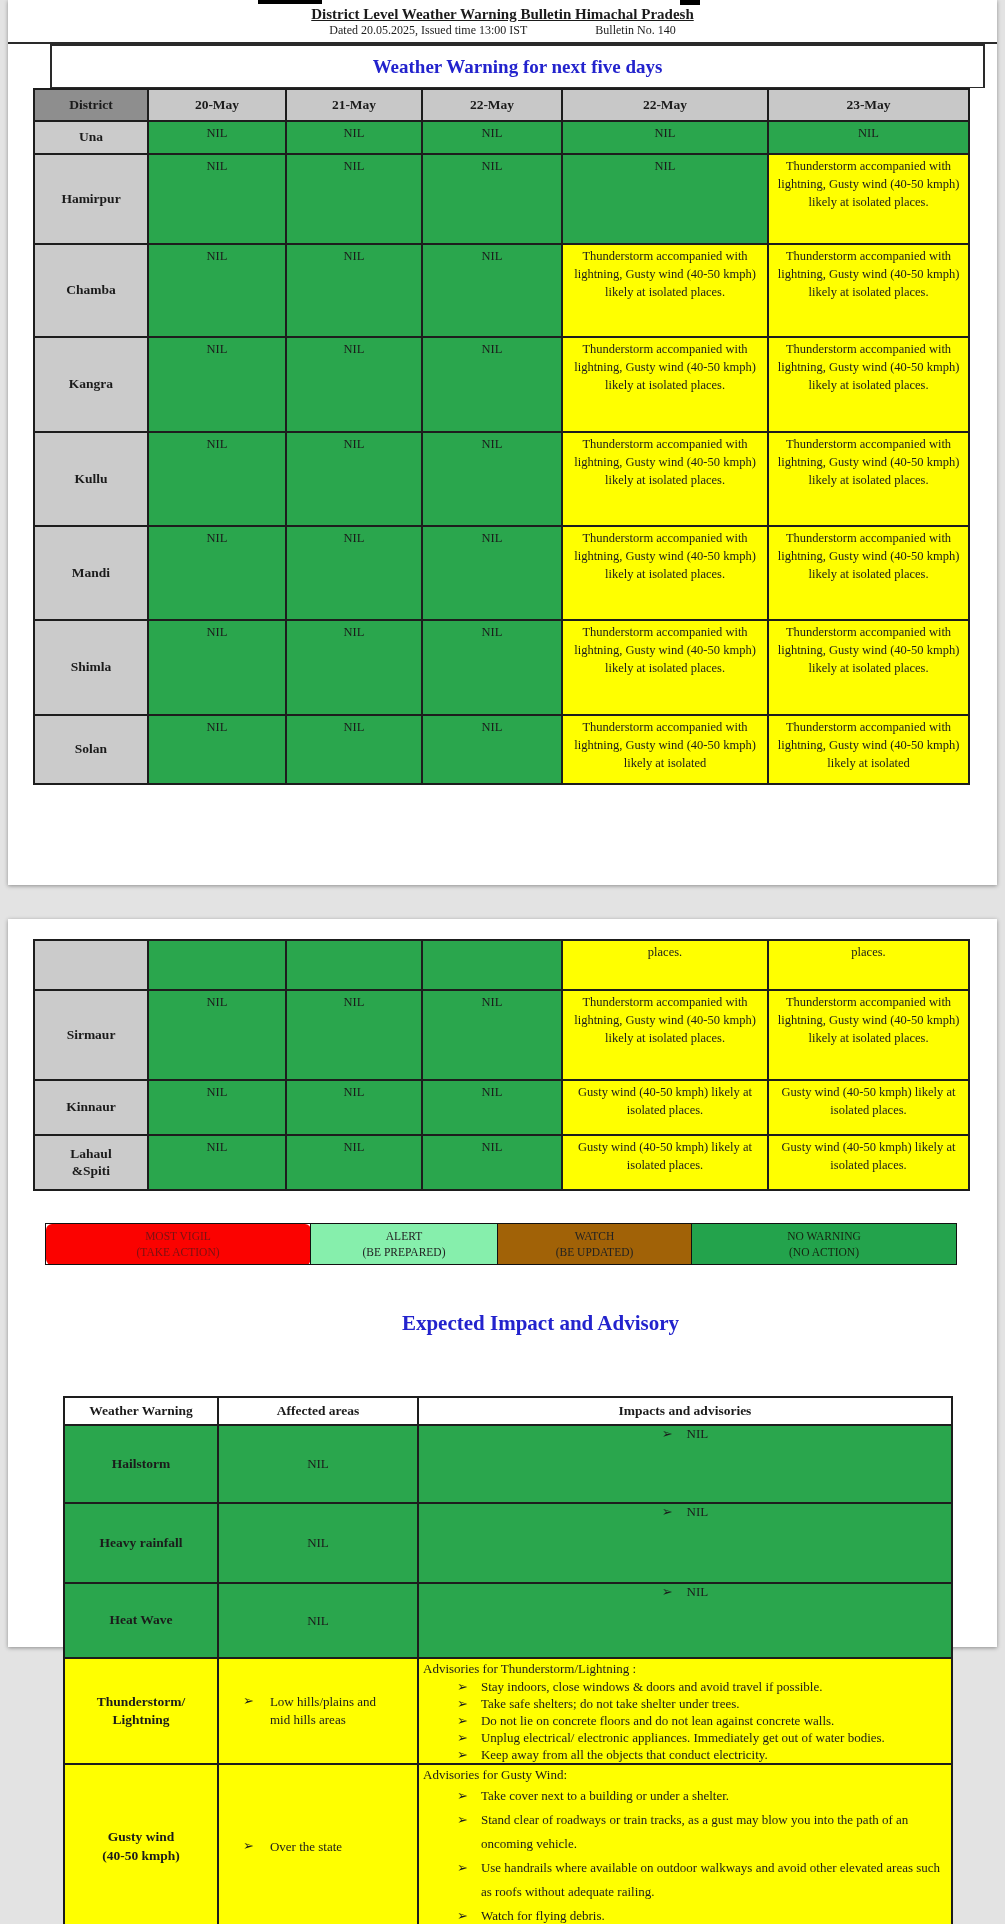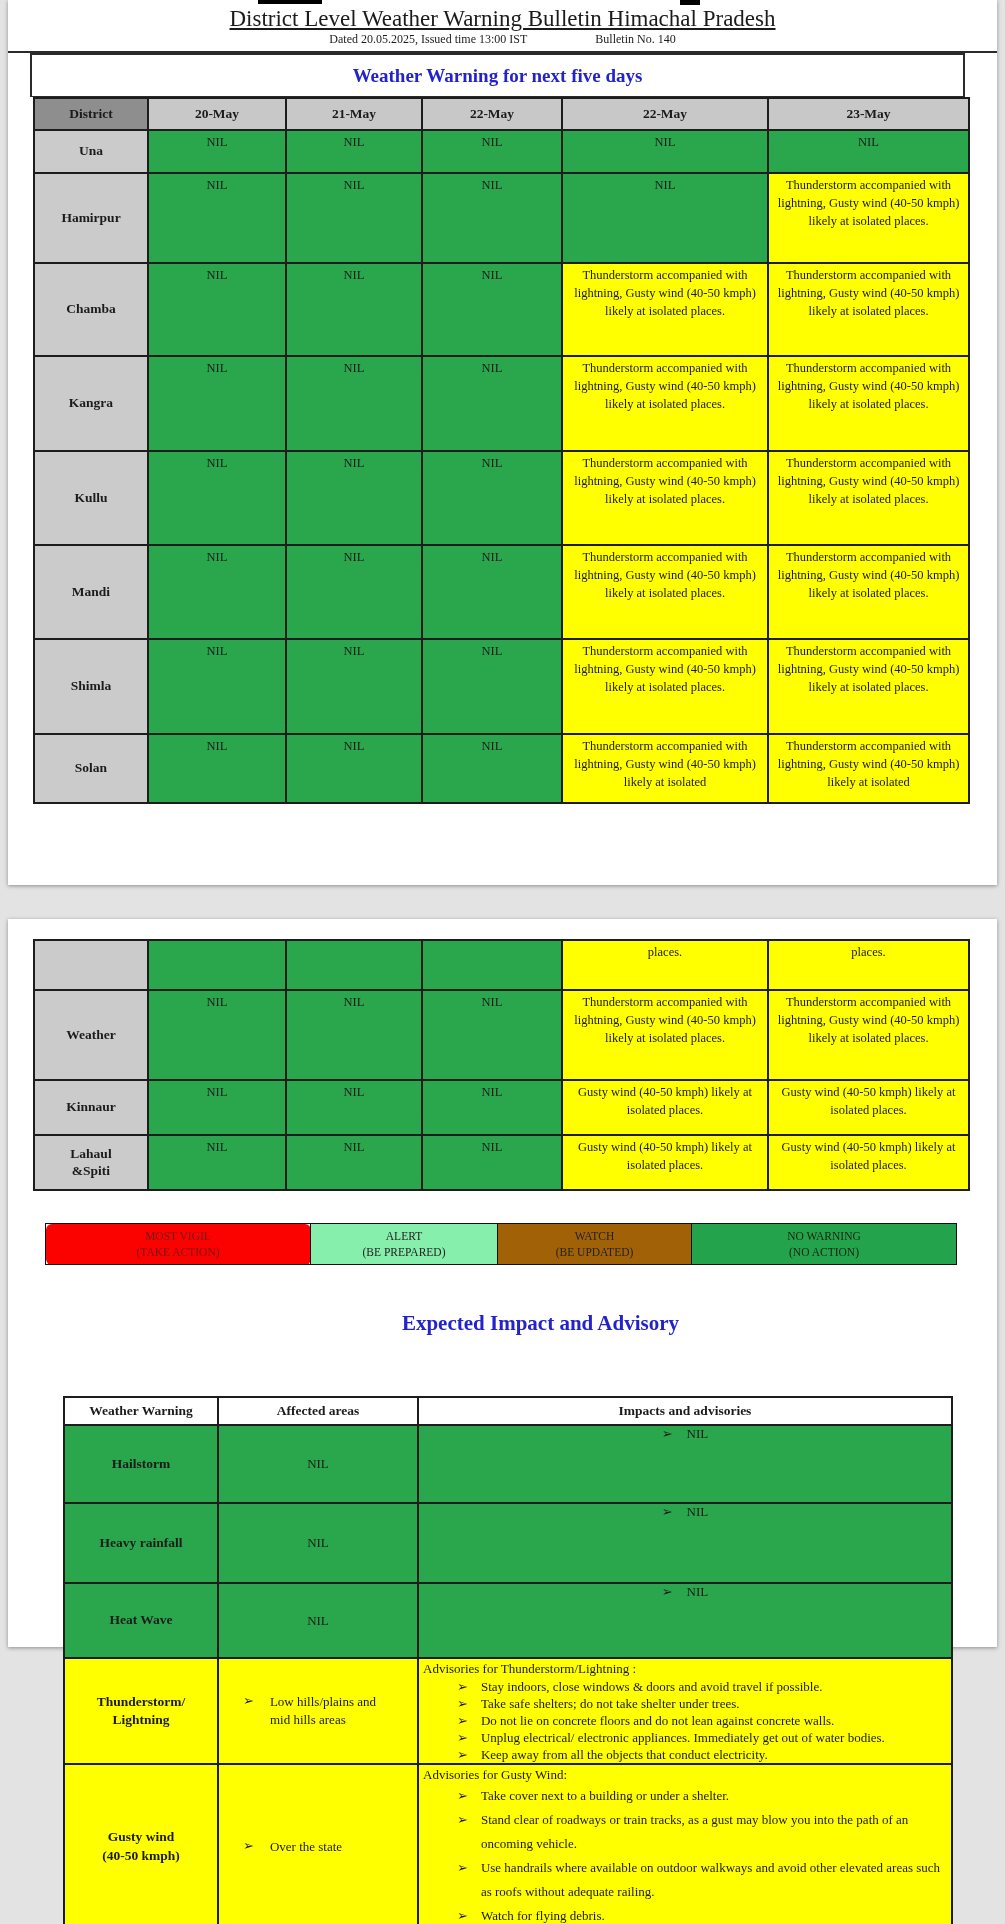--- a/index.html
+++ b/index.html
@@ -3,26 +3,26 @@
 <meta charset="utf-8">
 <style>
   html,body{margin:0;padding:0;width:1005px;height:1924px;overflow:hidden;
     background:#e3e3e3;font-family:"Liberation Serif","DejaVu Serif",serif;color:#1b1b1b;}
   .page{position:relative;margin:0 8px;background:#ffffff;box-shadow:0 1px 4px rgba(0,0,0,.38);width:989px;}
   .page1{height:885px;}
   .page-gap{height:34px;}
   .page2{height:728px;}
   .artifact{position:absolute;background:#000;}
 
-  .doc-title{padding-top:6px;text-align:center;font-size:23px;font-weight:normal;}
+  .doc-title{padding-top:6px;text-align:center;font-size:15px;font-weight:bold;}
   .doc-title span{text-decoration:underline;}
   .dated-line{text-align:center;font-size:12px;height:19px;}
   .dated-line .bno{margin-left:68px;}
   .rule{border-bottom:2px solid #2a2a2a;}
-  .warn-box{margin:0 22px;width:931px;height:41px;border:2px solid #2a2a2a;border-bottom-width:1px;
+  .warn-box{margin:0 42px;width:931px;height:41px;border:2px solid #2a2a2a;border-bottom-width:1px;
     text-align:center;line-height:41px;}
   .warn-box .bt{color:#2323cd;font-weight:bold;font-size:19px;}
 
   table{border-collapse:collapse;table-layout:fixed;}
   .wtable{width:935px;margin-left:25px;border:2px solid #1d1d1d;}
   .wtable td,.wtable th{border:2px solid #1d1d1d;padding:0;overflow:hidden;}
   .wtable th{height:30px;font-size:13.5px;font-weight:bold;background:#c8c8c8;}
   .wtable th.thdist{background:#8e8e8e;}
   .dcell{background:#cbcbcb;font-weight:bold;text-align:center;vertical-align:middle;
     font-size:13.5px;white-space:pre-line;line-height:1.2;}
@@ -93,21 +93,21 @@
         <tr id="wt-head">
           <th class="thdist">District</th>
           <th class="thd">20-May</th>
           <th class="thd">21-May</th>
           <th class="thd">22-May</th>
           <th class="thd">22-May</th>
           <th class="thd">23-May</th>
         </tr>
       </thead>
     <tbody id="wt1-body">
-        <tr style="height: 43px;">
+        <tr style="height: 33px;">
           <td class="dcell">Una</td>
           <td class="wcell green">
             <div class="txt">NIL</div>
           </td>
           <td class="wcell green">
             <div class="txt">NIL</div>
           </td>
           <td class="wcell green">
             <div class="txt">NIL</div>
           </td>
@@ -274,21 +274,21 @@
             <div class="txt"></div>
           </td>
           <td class="wcell yellow">
             <div class="txt">places.</div>
           </td>
           <td class="wcell yellow">
             <div class="txt">places.</div>
           </td>
         </tr>
         <tr style="height: 90px;">
-          <td class="dcell">Weather</td>
+          <td class="dcell">Sirmaur</td>
           <td class="wcell green">
             <div class="txt">NIL</div>
           </td>
           <td class="wcell green">
             <div class="txt">NIL</div>
           </td>
           <td class="wcell green">
             <div class="txt">NIL</div>
           </td>
           <td class="wcell yellow">

